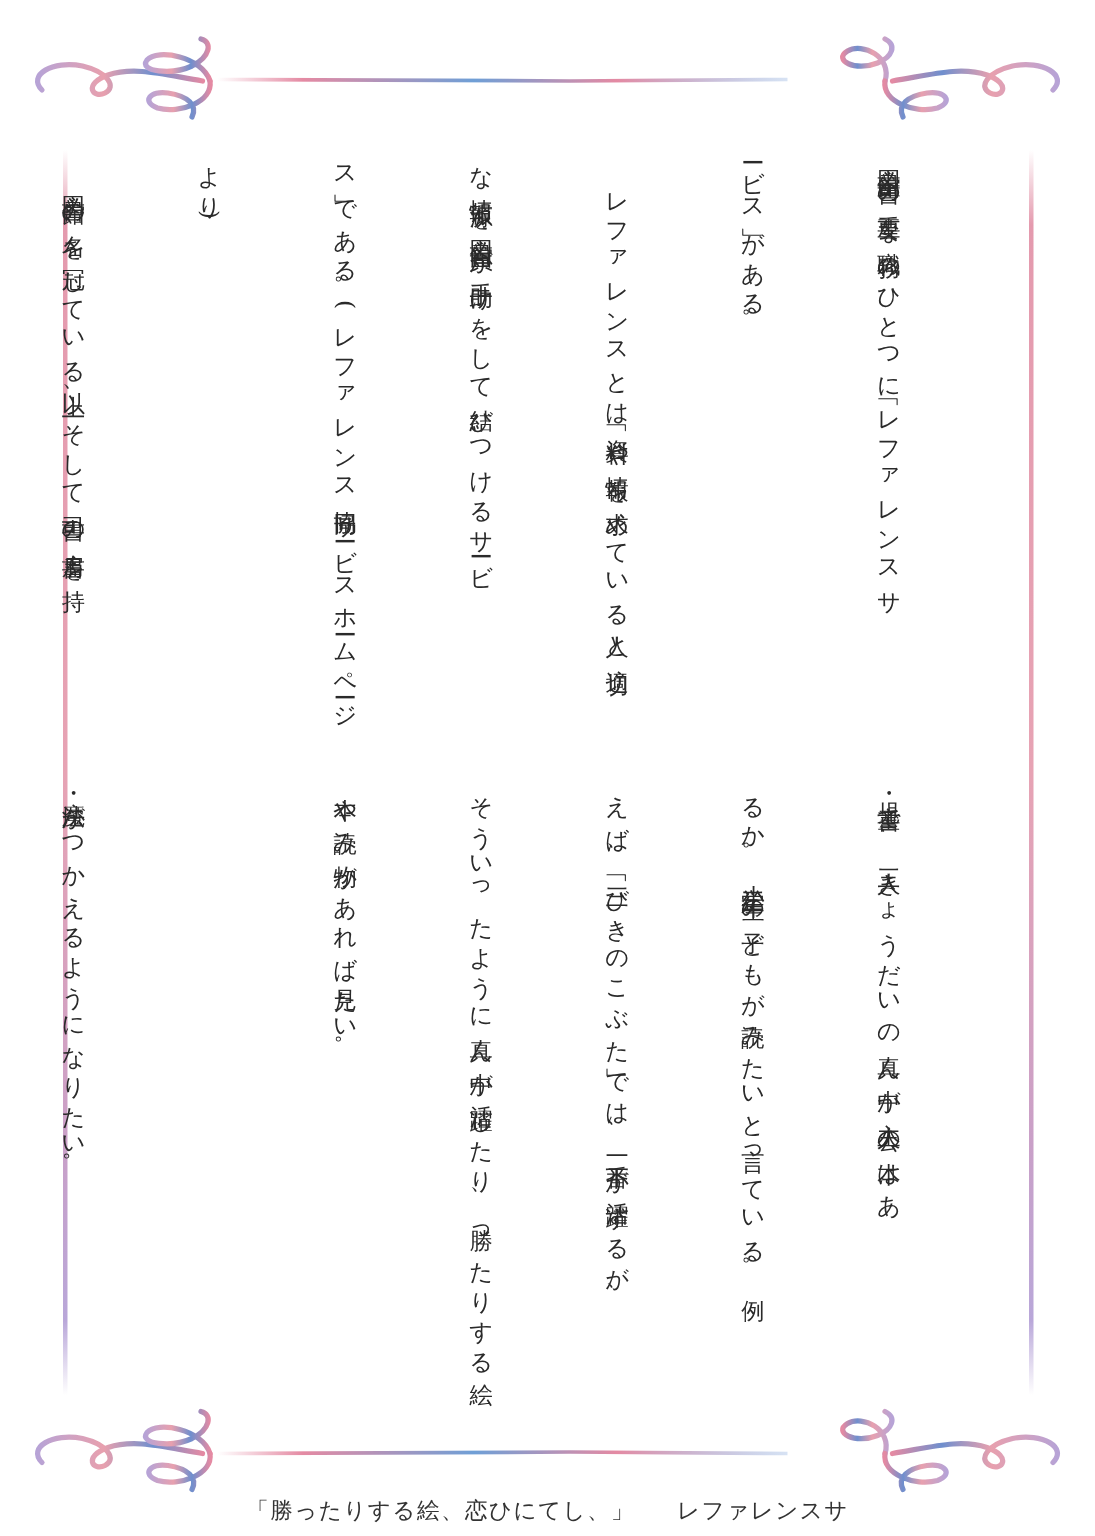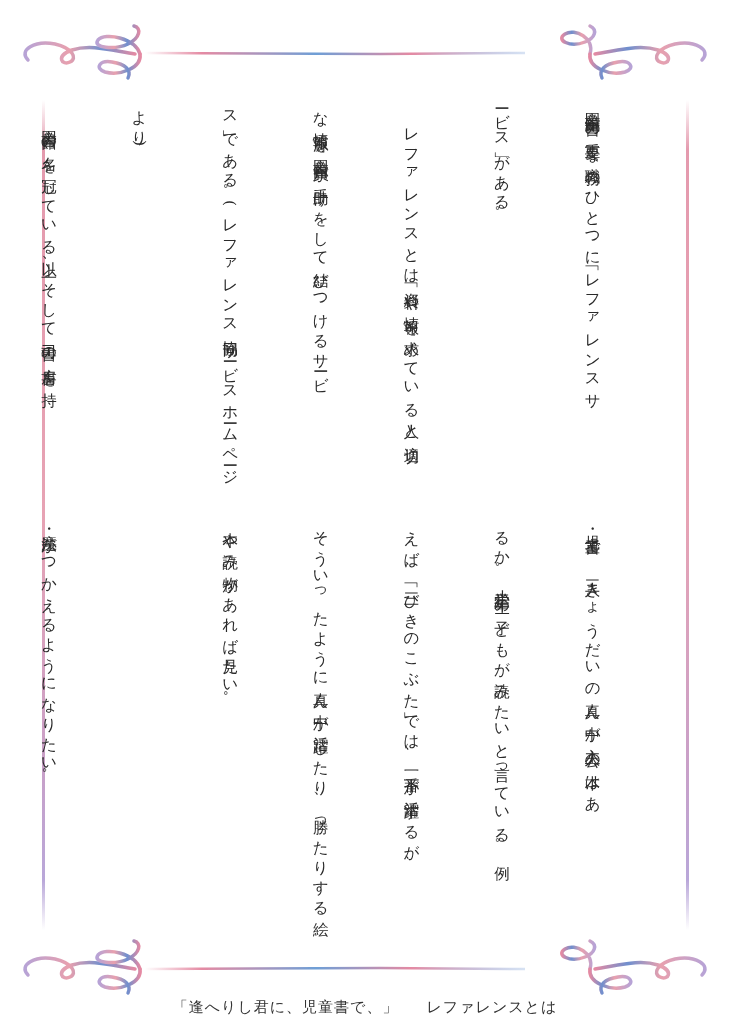--- a/index.html
+++ b/index.html
@@ -119,14 +119,14 @@
     <path d="M140 34 C142 48 120 56 105 52 C94 48 100 40 112 42 C125 44 132 50 128 58"></path>
   </g>
   <g fill="none" stroke="url(#swirlR)" stroke-width="3.5" stroke-linecap="round">
     <path d="M702 40 C712 30 695 20 675 24 C658 28 652 38 660 42 C668 46 675 36 658 30 C640 24 620 30 595 34"></path>
     <path d="M590 34 C595 18 575 8 565 14 C555 20 570 28 585 22 C595 18 598 10 590 6"></path>
     <path d="M590 34 C588 48 610 56 625 52 C636 48 630 40 618 42 C605 44 598 50 602 58"></path>
   </g>
 </svg>
 
 <div class="footer">
-  <span>「逢へりし君に、児童書で、」</span><span class="author">レファレンスとは</span>
+  <span>「勝ったりする絵、恋ひにてし、」</span><span class="author">レファレンスサ</span>
 </div>
 
 </body></html>

